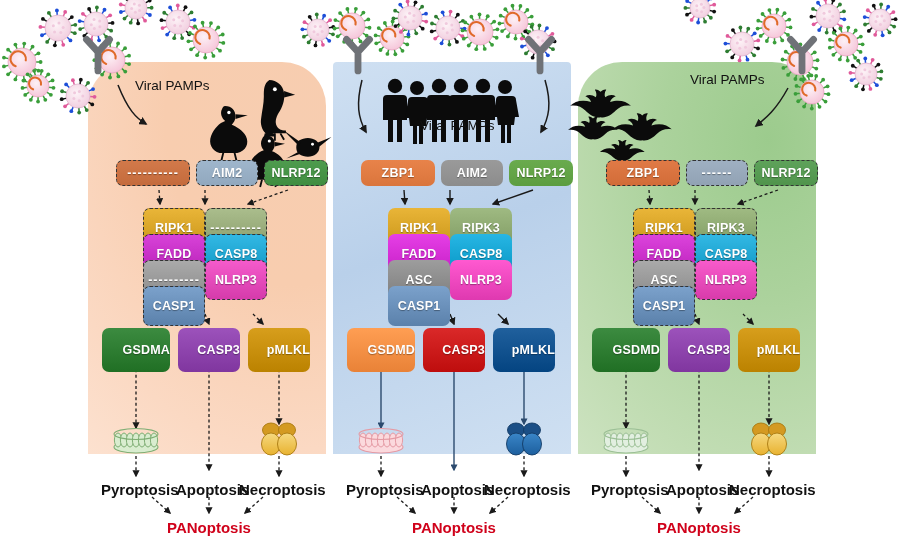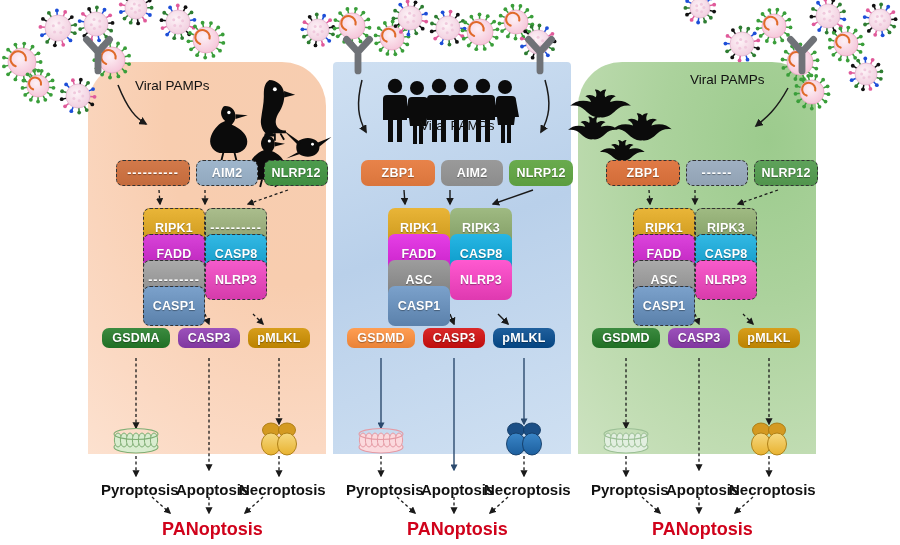--- a/index.html
+++ b/index.html
@@ -26,29 +26,29 @@
 
   
   .node{position:absolute;display:flex;align-items:center;justify-content:center;
         color:#fff;font-weight:bold;letter-spacing:.2px;
         text-shadow:0 1px 1px rgba(0,0,0,.35);box-sizing:border-box;}
   .node.dashed{border:1.6px dashed #333;border-radius:7px;}
   .node.solid{border:none;border-radius:7px;}
 
   .sensor{height:26px;font-size:12.5px;}
   .complex{height:40px;font-size:12.5px;}
-  .effector{height:20px;font-size:12.5px;}
+  .effector{height:44px;font-size:12.5px;justify-content:flex-end;}
 
   .blank{font-size:12.5px;letter-spacing:1px;}
 
   
   .lbl{position:absolute;white-space:nowrap;}
   .pamp{font-size:13.5px;color:#111;}
   .death{font-size:15px;font-weight:bold;color:#111;}
-  .pan{font-size:18px;font-weight:bold;color:#d0021b;}
+  .pan{font-size:15px;font-weight:bold;color:#d0021b;}
 
   svg{position:absolute;left:0;top:0;overflow:visible;}
 </style>
 </head>
 <body>
 
 <div id="stage">
 
   <div class="panel" id="panel-avian" style="left:88px;top:62px;width:238px;height:392px;">
     <div class="bg"></div>

